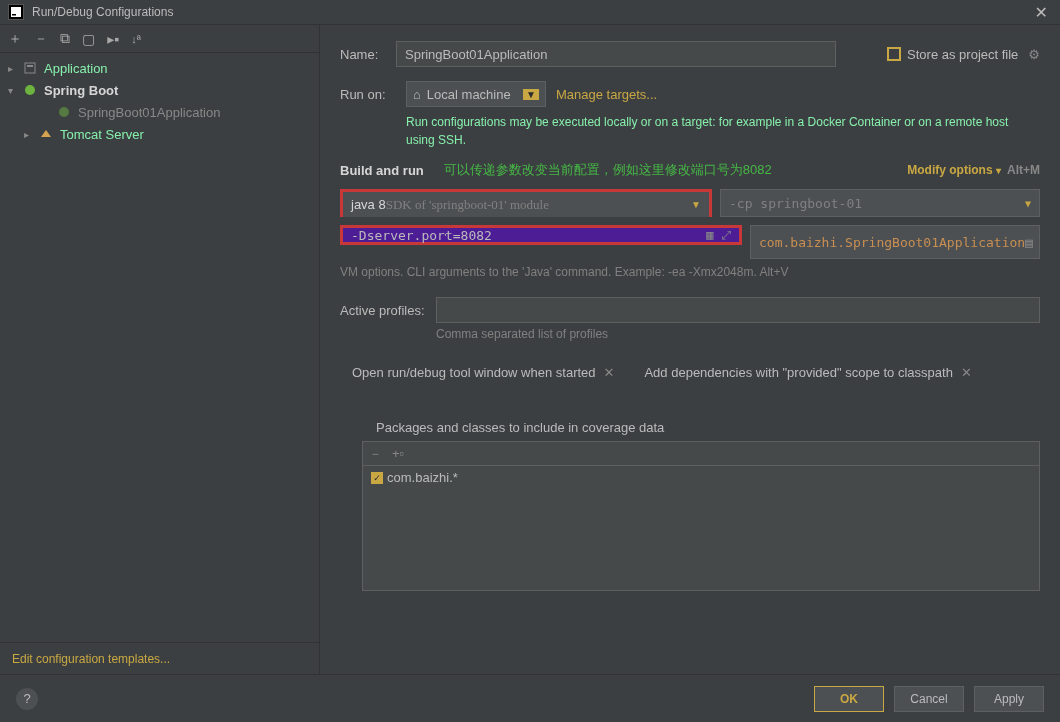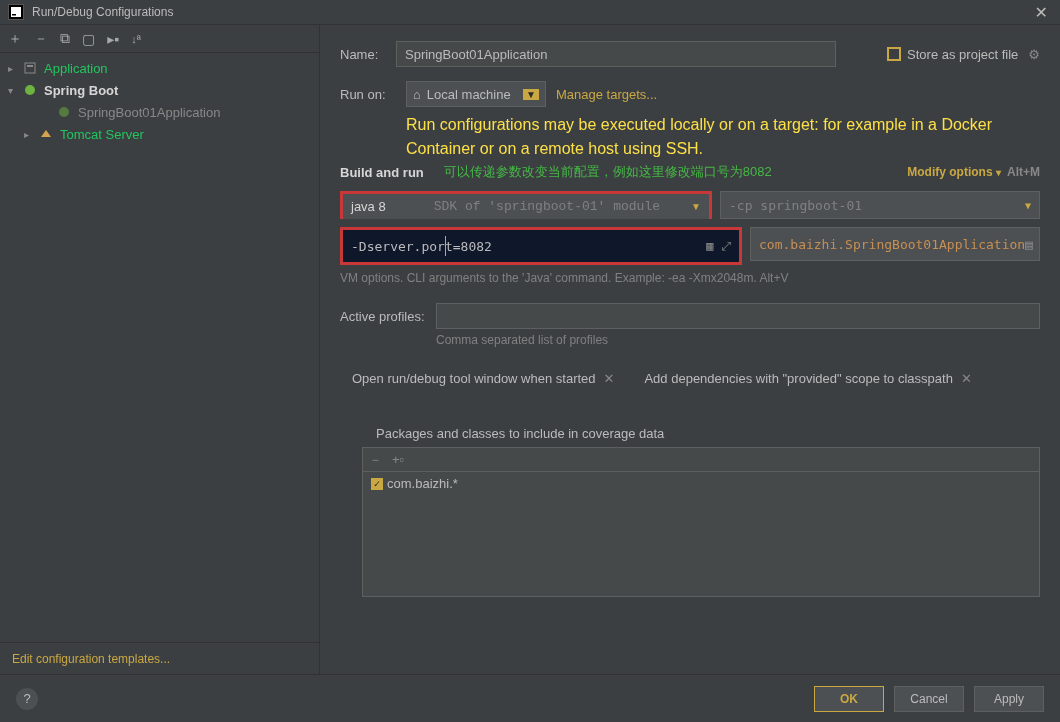--- a/index.html
+++ b/index.html
@@ -12,51 +12,51 @@
 .main { flex: 1; display: flex; overflow: hidden; }
 .sidebar { width: 320px; background: #3c3f41; border-right: 1px solid #323232; display: flex; flex-direction: column; }
 .toolbar { height: 28px; display: flex; align-items: center; padding: 0 8px; gap: 12px; border-bottom: 1px solid #323232; }
 .toolbar span { color: #a9a9a9; cursor: pointer; font-size: 14px; }
 .tree { flex: 1; padding: 4px 0; overflow: auto; }
 .tree-item { display: flex; align-items: center; padding: 3px 8px; cursor: pointer; font-size: 13px; }
 .tree-item.indent1 { padding-left: 24px; }
 .tree-item.indent2 { padding-left: 56px; }
 .tree-item .chev { width: 12px; color: #888; margin-right: 2px; font-size: 10px; }
 .tree-item .icon { width: 16px; height: 16px; margin-right: 6px; display: inline-flex; align-items: center; justify-content: center; }
-.tree-item .label { color: #22c55e; }
+.tree-item .label { color: #86efac; }
 .tree-item.bold .label { font-weight: bold; color: #d6d6d6; }
 .tree-item.dim .label { color: #888; }
 .sidebar-bottom { padding: 8px 12px; border-top: 1px solid #323232; }
 .edit-templates { color: #c9a843; font-size: 12px; cursor: pointer; }
 .content { flex: 1; background: #3c3f41; padding: 16px 20px; overflow: auto; position: relative; }
 .row { display: flex; align-items: center; margin-bottom: 14px; }
 .row .lbl { width: 56px; color: #bbbbbb; }
 .input { background: #45494a; border: 1px solid #5e6060; color: #bbbbbb; padding: 4px 8px; height: 26px; font-size: 13px; }
 .input.wide { width: 440px; }
 .checkbox-row { display: flex; align-items: center; gap: 6px; margin-left: auto; }
 .checkbox { width: 14px; height: 14px; border: 2px solid #c9a843; background: transparent; }
 .runon-row { display: flex; align-items: center; gap: 10px; margin-bottom: 6px; }
 .dropdown { background: #4c5052; border: 1px solid #5e6060; display: flex; align-items: center; height: 26px; padding: 0 6px; }
 .dropdown .dd-text { flex: 1; color: #bbbbbb; font-size: 13px; }
 .dropdown .dd-arrow { background: #c9a843; color: #2b2b2b; width: 16px; text-align: center; font-size: 10px; }
 .link { color: #c9a843; cursor: pointer; }
-.hint { color: #fde047; font-size: 16px; margin-left: 66px; margin-bottom: 2px; line-height: 1.5; }
+.hint { color: #86efac; font-size: 12px; margin-left: 66px; margin-bottom: 12px; line-height: 1.5; }
 .section-title { color: #d6d6d6; font-weight: bold; margin-bottom: 10px; display: flex; align-items: center; }
 .annotation { color: #45b845; font-size: 13px; margin-left: 20px; font-weight: normal; }
 .modify { color: #c9a843; cursor: pointer; font-size: 12px; }
 .altm { color: #888; font-size: 12px; margin-left: 6px; text-align: center; }
 .build-row { display: flex; gap: 8px; margin-bottom: 8px; }
 .sdk-dropdown { flex: 1; background: #4c5052; border: 1px solid #5e6060; height: 28px; display: flex; align-items: center; padding: 0 8px; position: relative; }
 .sdk-dropdown .bold { color: #d6d6d6; font-weight: normal; }
-.sdk-dropdown .gray { color: #808080; font-family: Liberation Mono, monospace; padding-left: 48px; }
+.sdk-dropdown .gray { color: #808080; font-family: Liberation Serif, serif; }
 .sdk-dropdown .arrow { margin-left: auto; color: #c9a843; font-size: 10px; }
 .cp-field { width: 320px; background: #4c5052; border: 1px solid #5e6060; height: 28px; display: flex; align-items: center; padding: 0 8px; font-family: monospace; color: #808080; gap: 44px; }
 .cp-field .arrow { margin-left: auto; color: #c9a843; font-size: 10px; }
 .vm-row { display: flex; gap: 8px; margin-bottom: 6px; }
-.vm-input { flex: 1; background: #0f172a; border: 3px solid #c93838; height: 38px; display: flex; align-items: center; padding: 4px 8px; font-family: monospace; color: #bbbbbb; position: relative; }
+.vm-input { flex: 1; background: #4c1d95; border: 3px solid #c93838; height: 20px; display: flex; align-items: center; padding: 4px 8px; font-family: monospace; color: #bbbbbb; position: relative; }
 .vm-input .icons { margin-left: auto; display: flex; gap: 8px; color: #888; font-size: 12px; }
 .main-class { width: 290px; background: #4c5052; border: 1px solid #5e6060; height: 34px; display: flex; align-items: center; padding: 0 8px; font-family: monospace; color: #c98e52; }
 .main-class .icon { margin-left: auto; color: #888; }
 .vm-hint { color: #808080; font-size: 12px; margin-bottom: 18px; }
 .profiles-row { display: flex; align-items: center; margin-bottom: 4px; }
 .profiles-row .lbl2 { width: 96px; color: #bbbbbb; }
 .profiles-input { flex: 1; background: #45494a; border: 1px solid #5e6060; height: 26px; }
 .profiles-hint { color: #808080; font-size: 12px; margin-left: 96px; margin-bottom: 24px; }
 .chips-row { display: flex; gap: 30px; margin-bottom: 40px; padding-left: 12px; }
 .chip { color: #bbbbbb; font-size: 13px; display: flex; align-items: center; gap: 8px; }

